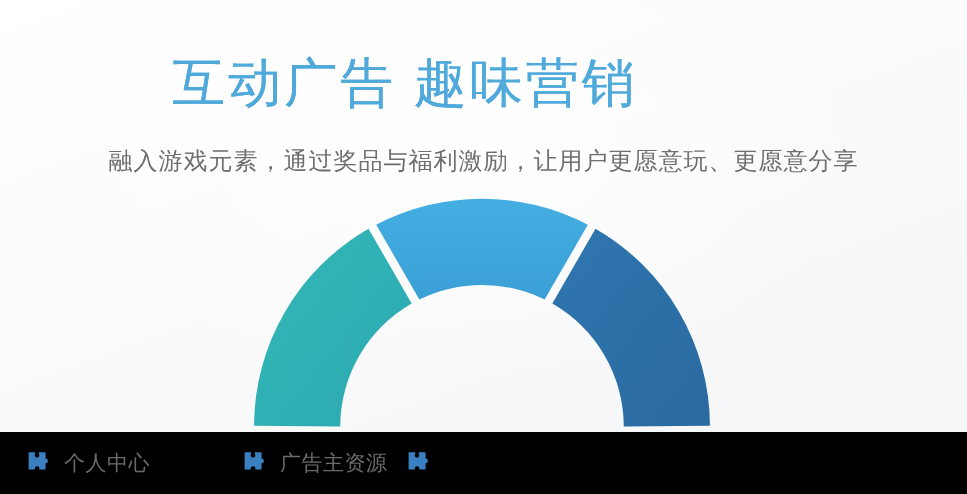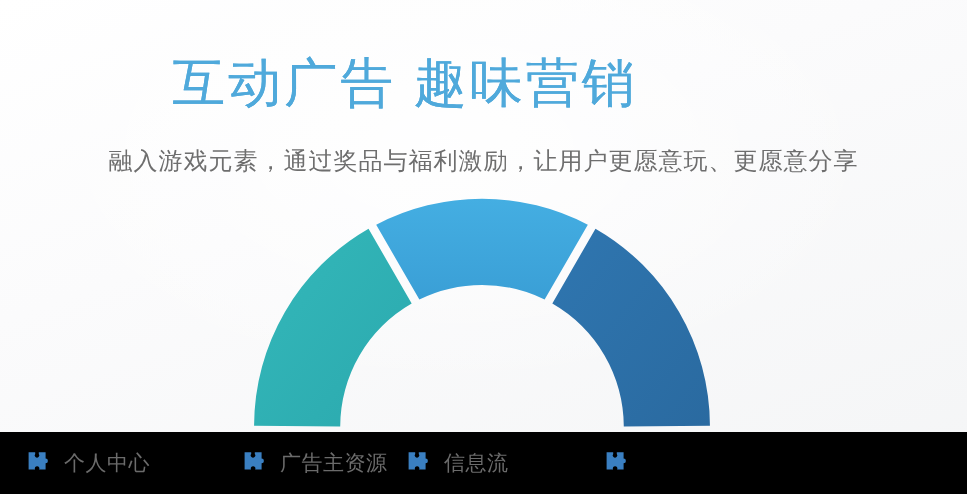--- a/index.html
+++ b/index.html
@@ -243,26 +243,20 @@
     </div>
 
 
     <div class="tag-item">
       <svg class="puzzle-icon" viewBox="0 0 26 26" aria-hidden="true">
         <path fill="#3a7fc1" d="M9.2,2.2 L9.2,4.0 a2.3,2.3 0 1 0 3.6,0 L12.8,2.2 L19.6,2.2 L19.6,8.6 a2.3,2.3 0 1 1 0,4.6 L19.6,19.6 L13.1,19.6 a2.3,2.3 0 1 0 -4.0,0 L2.6,19.6 L2.6,2.2 Z"></path>
       </svg>
       <span class="tag-label" style="color: rgb(107, 107, 107);">广告主资源</span>
     </div>
 
-    <div class="tag-item">
-      <svg class="puzzle-icon" viewBox="0 0 26 26" aria-hidden="true">
-        <path fill="#3a7fc1" d="M9.2,2.2 L9.2,4.0 a2.3,2.3 0 1 0 3.6,0 L12.8,2.2 L19.6,2.2 L19.6,8.6 a2.3,2.3 0 1 1 0,4.6 L19.6,19.6 L13.1,19.6 a2.3,2.3 0 1 0 -4.0,0 L2.6,19.6 L2.6,2.2 Z"></path>
-      </svg>
-      <span class="tag-label" style="color: rgb(107, 107, 107);">信息流</span>
-    </div>
 
     <div class="tag-item">
       <svg class="puzzle-icon" viewBox="0 0 26 26" aria-hidden="true">
         <path fill="#3a7fc1" d="M9.2,2.2 L9.2,4.0 a2.3,2.3 0 1 0 3.6,0 L12.8,2.2 L19.6,2.2 L19.6,8.6 a2.3,2.3 0 1 1 0,4.6 L19.6,19.6 L13.1,19.6 a2.3,2.3 0 1 0 -4.0,0 L2.6,19.6 L2.6,2.2 Z"></path>
       </svg>
     </div>
 
   </div>
 </div>
 

